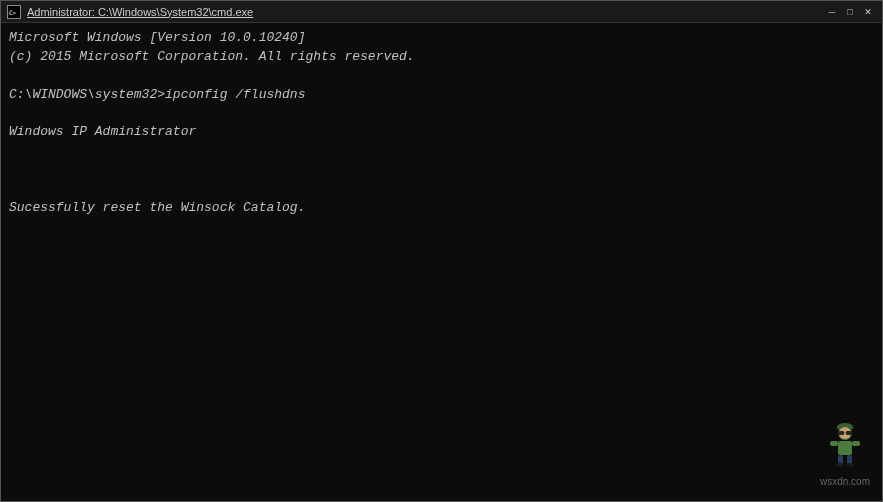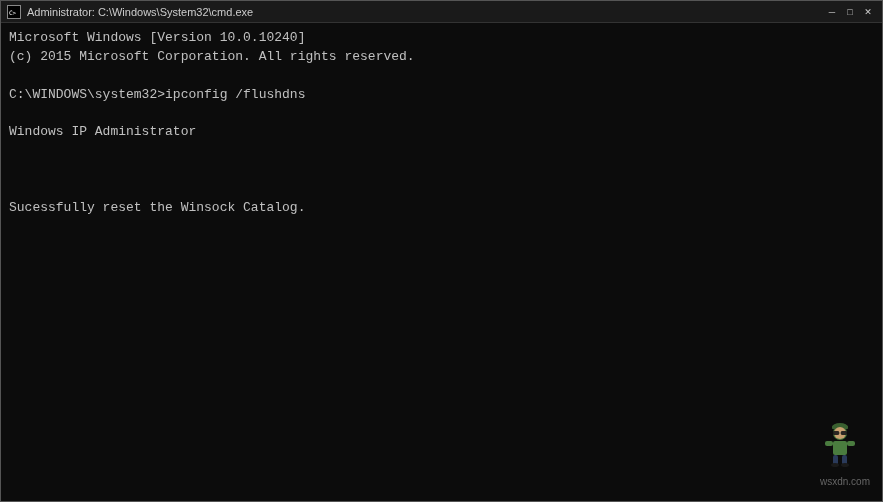--- a/index.html
+++ b/index.html
@@ -39,20 +39,21 @@
       height: 14px;
       margin-right: 6px;
       flex-shrink: 0;
     }
 
     .title-bar-text {
       color: #cccccc;
       font-size: 11px;
       font-family: 'Segoe UI', Arial, sans-serif;
       flex: 1;
+      text-decoration: underline;
     }
 
     .title-bar-controls {
       display: flex;
       gap: 2px;
     }
 
     .title-btn {
       width: 16px;
       height: 16px;
@@ -73,20 +74,21 @@
       color: #c0c0c0;
       font-size: 13px;
       line-height: 1.45;
       overflow: hidden;
       position: relative;
     }
 
     .terminal-line {
       white-space: pre;
       display: block;
+      font-style: italic;
     }
 
     .terminal-line.empty {
       height: 1.45em;
     }
 
     .cursor {
       display: inline-block;
       width: 8px;
       height: 14px;
@@ -99,21 +101,21 @@
       0%, 100% { opacity: 1; }
       50% { opacity: 0; }
     }
 
     .watermark {
       position: absolute;
       bottom: 12px;
       right: 12px;
       display: flex;
       flex-direction: column;
-      align-items: flex-start;
+      align-items: center;
     }
 
     .watermark-figure {
       width: 40px;
       height: 50px;
     }
 
     .watermark-text {
       color: #666;
       font-size: 10px;

